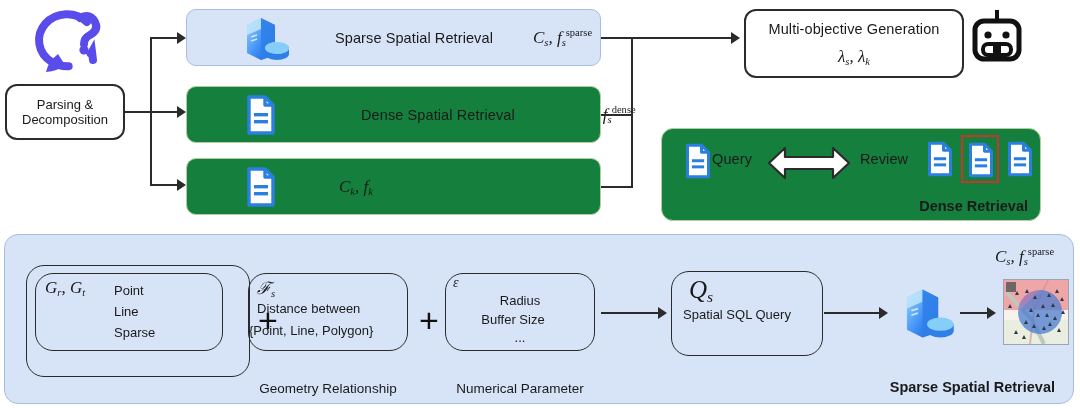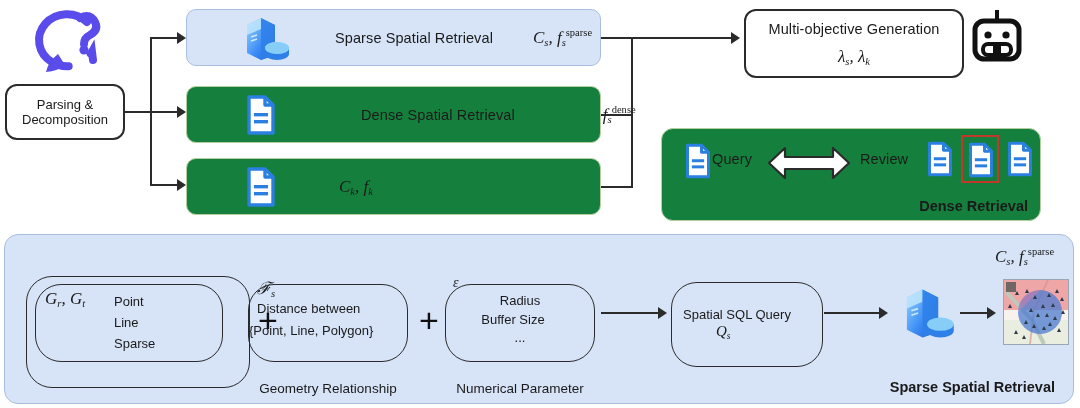--- a/index.html
+++ b/index.html
@@ -43,23 +43,22 @@
     box-sizing: border-box;
     display: flex;
     flex-direction: column;
     align-items: center;
     justify-content: center;
     text-align: right;
   }
   .thinbox {
     background: transparent;
     border: 1.6px solid #2b2b2b;
-    border-radius: 26px;
+    border-radius: 18px;
     box-sizing: border-box;
-    margin-top: 11px;
   }
 
   
   .label {
     font-size: 14.5px;
     letter-spacing: .1px;
     white-space: nowrap;
   }
   .label-sm { font-size: 13px; }
   .caption {
@@ -282,21 +281,21 @@
     <div class="abs math" style="left:448px; top:40px; font-size:14px;">ε</div>
     <div class="abs label-sm" style="left:440px; top:58px; width:150px; text-align:center;">Radius</div>
     <div class="abs label-sm" style="left:440px; top:77px; width:136px; text-align:center;">Buffer Size</div>
     <div class="abs label-sm" style="left:440px; top:95px; width:150px; text-align:center;">...</div>
     <div class="abs caption" style="left:430px; top:146px; width:170px;">Numerical Parameter</div>
 
     <div class="abs ln hln" style="left:596px; top:77px; width:58px;"></div>
     <div class="abs arrowhead" style="left:653px; top:72px;"></div>
 
     <div class="abs thinbox" style="left:666px; top:36px; width:152px; height:85px; background:#d7e4f7;"></div>
-    <div class="abs math" style="left:711px; top:41px; font-size:15px;margin-top:47px;">Q<sub>s</sub></div>
+    <div class="abs math" style="left:684px; top:41px; font-size:25px;">Q<sub>s</sub></div>
     <div class="abs label-sm" style="left:678px; top:72px;">Spatial SQL Query</div>
 
     <div class="abs ln hln" style="left:819px; top:77px; width:56px;"></div>
     <div class="abs arrowhead" style="left:874px; top:72px;"></div>
 
     <div class="abs db-icon" style="left:893px; top:50px; width:58px; height:56px;">
       <svg width="58" height="56" viewBox="0 0 52 50">
         <defs>
           <linearGradient id="dbg3" x1="0" y1="0" x2="1" y2="1">
             <stop offset="0%" stop-color="#9ed9fb"></stop>

